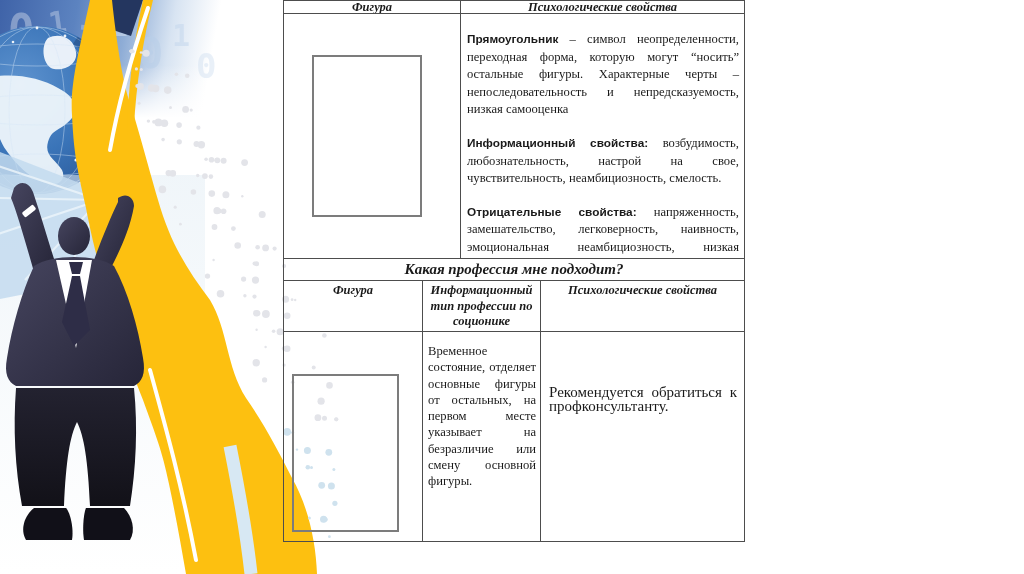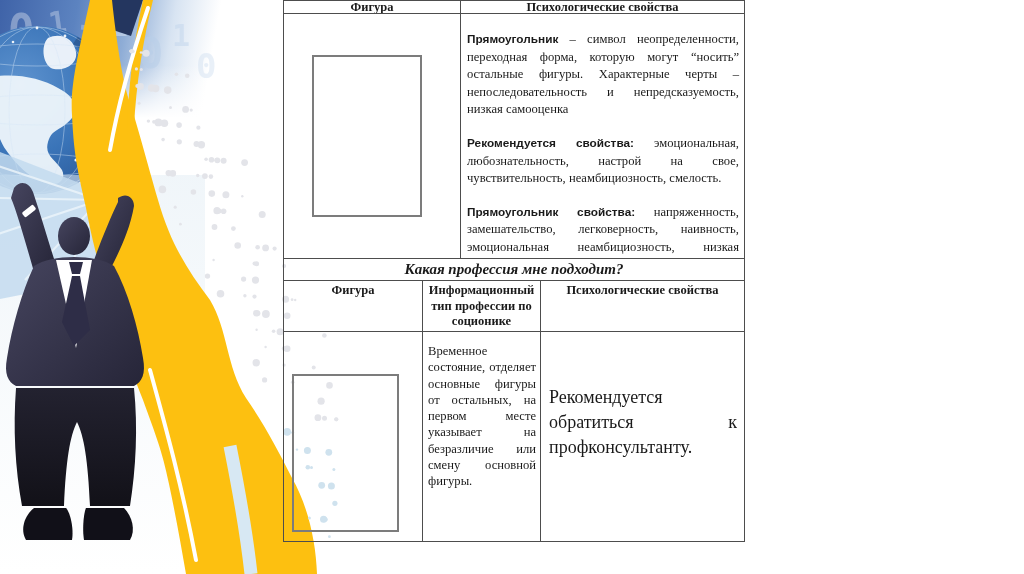--- a/index.html
+++ b/index.html
@@ -21,32 +21,32 @@
   .banner{height:22px;justify-content:center;align-items:center;
           font-weight:bold;font-style:italic;font-size:15px;}
   .rB-head{height:51px;}
   .rB-body{flex:1;border-bottom:none;}
   .cell{box-sizing:border-box;overflow:hidden;}
   .c1A{width:177px;border-right:1px solid var(--table_border,#4d4d4d);}
   .c2A{flex:1;}
   .c1B{width:139px;border-right:1px solid var(--table_border,#4d4d4d);}
   .c2B{width:118px;border-right:1px solid var(--table_border,#4d4d4d);}
   .c3B{flex:1;}
-  .head{font-weight:bold;font-size:12.5px;text-align:center;}
+  .head{font-weight:bold;font-style:italic;font-size:12.5px;text-align:center;}
   .rA-head .cell{line-height:12px;}
   .rB-head .cell{padding-top:2px;line-height:15.5px;}
   .props{padding:1px 5px 0 6px;font-size:12.6px;line-height:17.6px;text-align:justify;}
   .props p{margin:16px 0 8px;}
   .props b{font-family:"Liberation Sans",sans-serif;font-size:11.8px;}
   .figcell{position:relative;}
   .shape-rect{position:absolute;border:2px solid var(--shape_border,#7c7c7c);background:transparent;}
   .rect1{left:28px;top:41px;width:106px;height:158px;}
   .rect2{left:8px;top:42px;width:103px;height:154px;}
   .infocell{padding:11px 4px 0 5px;font-size:12.6px;line-height:16.3px;text-align:justify;}
-  .reccell{padding:53px 7px 0 8px;font-size:18px;line-height:25px;text-align:justify;}
+  .reccell{padding:53px 7px 0 8px;font-size:15px;line-height:14px;text-align:justify;}
 </style>
 </head>
 <body>
 
 <div class="slide">
 
   <div class="digital-bg"></div>
 
   <svg class="art" width="360" height="574" viewBox="0 0 360 574" aria-hidden="true">
     <defs>
@@ -281,22 +281,22 @@
       <div class="cell c1A head">Фигура</div>
       <div class="cell c2A head">Психологические свойства</div>
     </div>
 
     <div class="row rA-body">
       <div class="cell c1A figcell">
         <div class="shape-rect rect1"></div>
       </div>
       <div class="cell c2A props">
         <p><b>Прямоугольник</b> <span>– символ неопределенности, переходная форма, которую могут “носить” остальные фигуры. Характерные черты – непоследовательность и непредсказуемость, низкая самооценка</span></p>
-        <p><b>Рекомендуется свойства:</b> <span>эмоциональная, любознательность, настрой на свое, чувствительность, неамбициозность, смелость.</span></p>
-        <p><b>Прямоугольник свойства:</b> <span>напряженность, замешательство, легковерность, наивность, эмоциональная неамбициозность, низкая самооценка, безрассудство.</span></p>
+        <p><b>Информационный свойства:</b> <span>возбудимость, любознательность, настрой на свое, чувствительность, неамбициозность, смелость.</span></p>
+        <p><b>Отрицательные свойства:</b> <span>напряженность, замешательство, легковерность, наивность, эмоциональная неамбициозность, низкая самооценка, безрассудство.</span></p>
       </div>
     </div>
 
     <div class="row banner">Какая профессия мне подходит?</div>
 
     <div class="row rB-head">
       <div class="cell c1B head">Фигура</div>
       <div class="cell c2B head">Информационный тип профессии по соционике</div>
       <div class="cell c3B head">Психологические свойства</div>
     </div>

